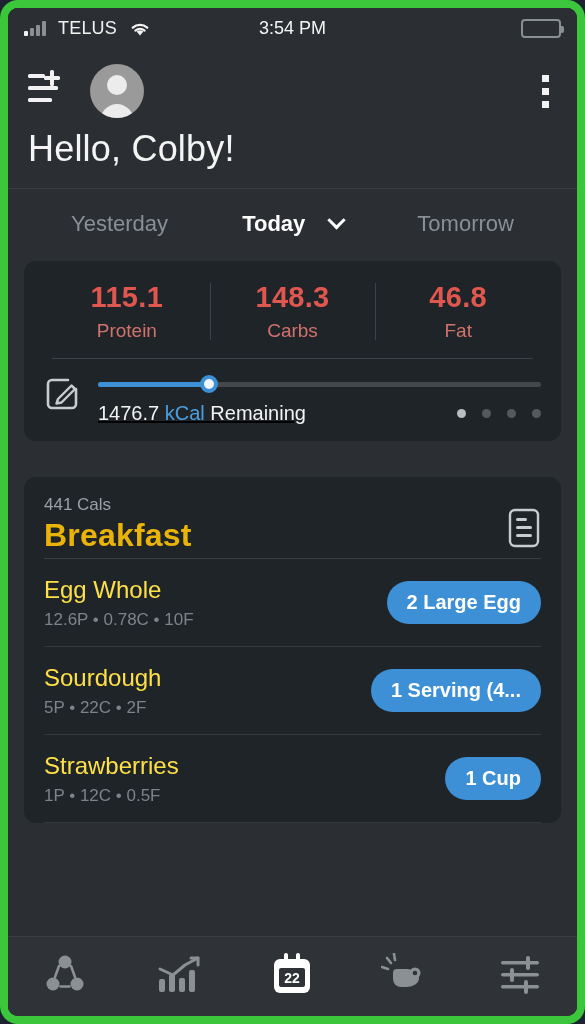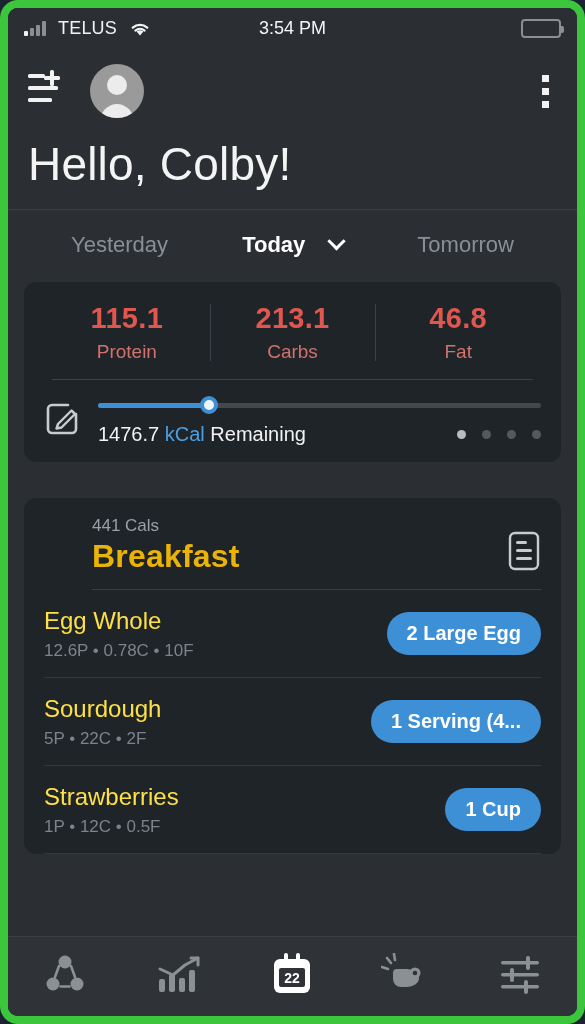--- a/index.html
+++ b/index.html
@@ -137,23 +137,23 @@
     padding: 6px 8px;
     cursor: pointer;
   }
   .kebab span {
     width: 7px; height: 7px;
     background: #f2f2f2;
     display: block;
   }
   .greeting {
     color: #f4f4f4;
-    font-size: 46px;
+    font-size: 36px;
     font-weight: 400;
-    margin-top: 17px;
+    margin-top: 8px;
     letter-spacing: .2px;
   }
 
   
   .day-selector {
     flex: 0 0 auto;
     background: #2b2f33;
     display: flex;
     align-items: center;
     justify-content: space-around;
@@ -224,22 +224,23 @@
     font-size: 19px;
     margin-top: 6px;
   }
   .macro-divider {
     height: 1px;
     background: #3d4248;
     margin: 0 8px 16px 8px;
   }
   .cal-row {
     display: flex;
-    align-items: center;
+    align-items: flex-start;
     gap: 16px;
+    text-decoration: underline;
   }
   .edit-icon { flex: 0 0 auto; cursor: pointer; }
   .cal-right { flex: 1 1 auto; min-width: 0; }
   .slider {
     position: relative;
     height: 18px;
     display: flex;
     align-items: center;
     cursor: pointer;
   }
@@ -294,24 +295,23 @@
   .page-dots i.active { background: #b9bcc0; }
 
   
   .meal-card {
     background: #1f2428;
     border-radius: 12px;
     padding: 18px 20px 0 20px;
   }
   .meal-head {
     display: flex;
-    align-items: flex-end;
-    padding-bottom: 14px;
+    align-items: center;
+    padding-bottom: 4px;
     border-bottom: 1px solid #3a3f44;
-    margin-left: 48px;
   }
   .meal-head-text { flex: 1 1 auto; }
   .meal-cals {
     color: #9aa0a6;
     font-size: 17px;
   }
   .meal-title {
     color: #eab308;
     font-size: 32px;
     font-weight: bold;
@@ -437,21 +437,21 @@
 
   <div class="content">
 
     <div class="macro-card">
       <div class="macro-row">
         <div class="macro-cell">
           <div class="macro-value">115.1</div>
           <div class="macro-label">Protein</div>
         </div>
         <div class="macro-cell">
-          <div class="macro-value">213.1</div>
+          <div class="macro-value">148.3</div>
           <div class="macro-label">Carbs</div>
         </div>
         <div class="macro-cell">
           <div class="macro-value">46.8</div>
           <div class="macro-label">Fat</div>
         </div>
       </div>
       <div class="macro-divider"></div>
       <div class="cal-row">
         <span class="edit-icon">

